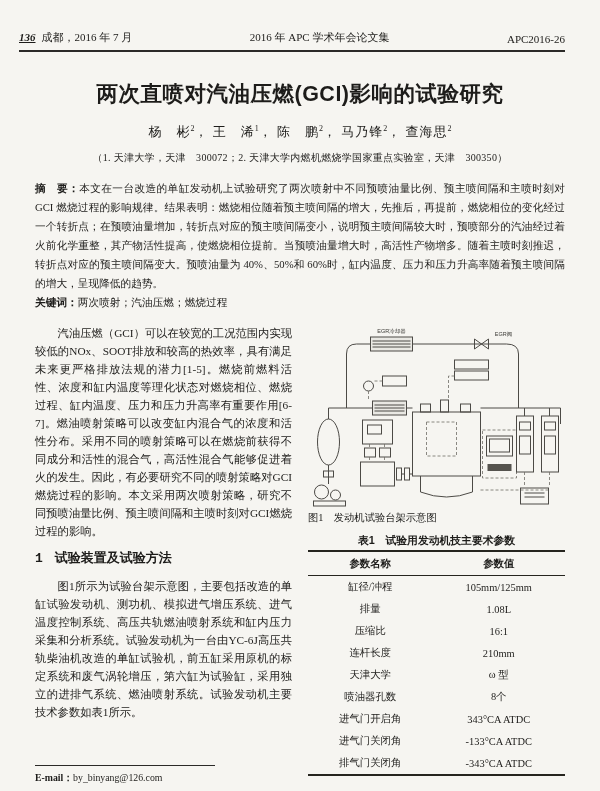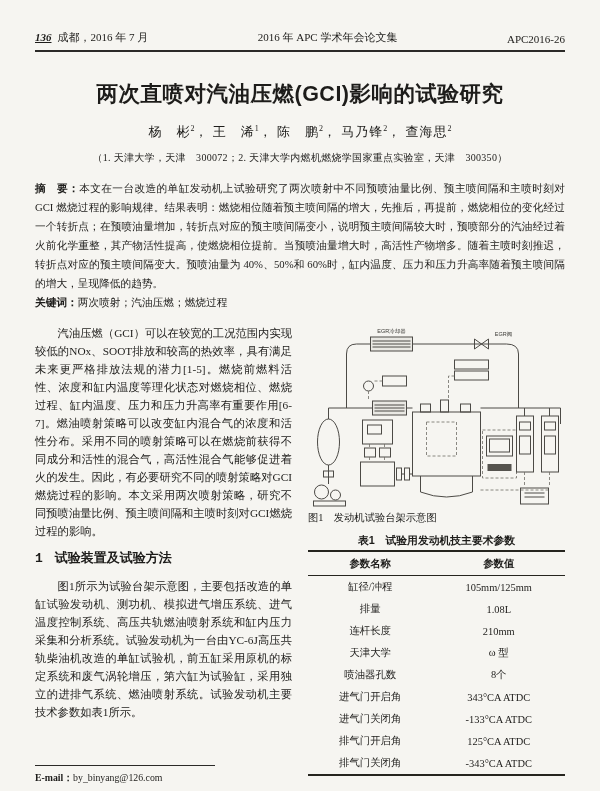--- a/index.html
+++ b/index.html
@@ -9,21 +9,21 @@
     margin:0 auto;
     background:#f6f5f1;
     color:#1d1c1a;
     font-family:"Liberation Serif","DejaVu Serif",serif;
     box-sizing:border-box;
     overflow:hidden;
   }
   
   .hdr{
     display:flex;justify-content:space-between;align-items:flex-end;
-    margin:30px 35px 0 35px;
+    margin:30px 35px 0 19px;
     font-size:11px;
     border-bottom:2.4px solid #2b2a28;
     padding-bottom:5px;
   }
   .hdr .pageno{font-style:italic;font-weight:bold;margin-right:6px;text-decoration:underline;}
   .hdr .hl{white-space:nowrap;}
   
   .title{
     text-align:center;
     font-family:"Liberation Sans","DejaVu Sans",sans-serif;
@@ -200,42 +200,42 @@
         <tbody>
           <tr>
               <td>缸径/冲程</td>
               <td>105mm/125mm</td>
             </tr>
           <tr>
               <td>排量</td>
               <td>1.08L</td>
             </tr>
           <tr>
+              <td>压缩比</td>
+              <td>16:1</td>
+            </tr>
+          <tr>
               <td>连杆长度</td>
               <td>210mm</td>
             </tr>
           <tr>
               <td>天津大学</td>
               <td>ω 型</td>
             </tr>
           <tr>
               <td>喷油器孔数</td>
               <td>8个</td>
             </tr>
           <tr>
               <td>进气门开启角</td>
               <td>343°CA ATDC</td>
             </tr>
           <tr>
               <td>进气门关闭角</td>
               <td>-133°CA ATDC</td>
-            </tr>
-          <tr>
-              <td>排气门开启角</td>
-              <td>125°CA ATDC</td>
             </tr>
           <tr>
               <td>排气门关闭角</td>
               <td>-343°CA ATDC</td>
             </tr>
         </tbody>
       </table>
 
     </div>
   </div>

